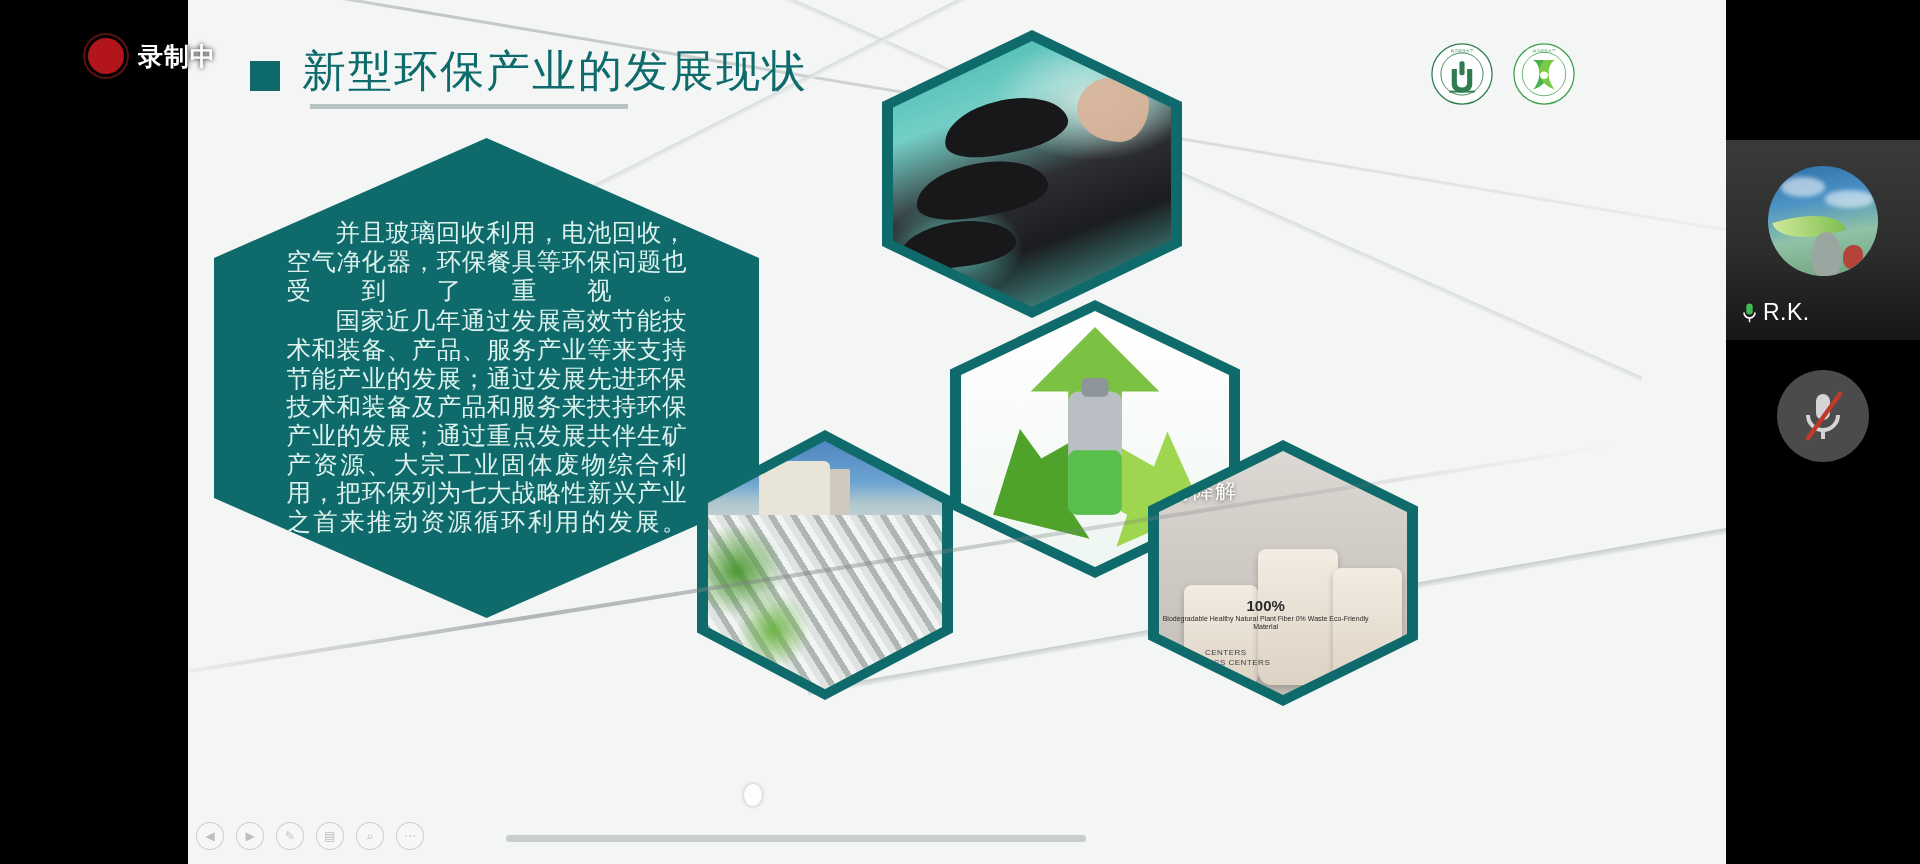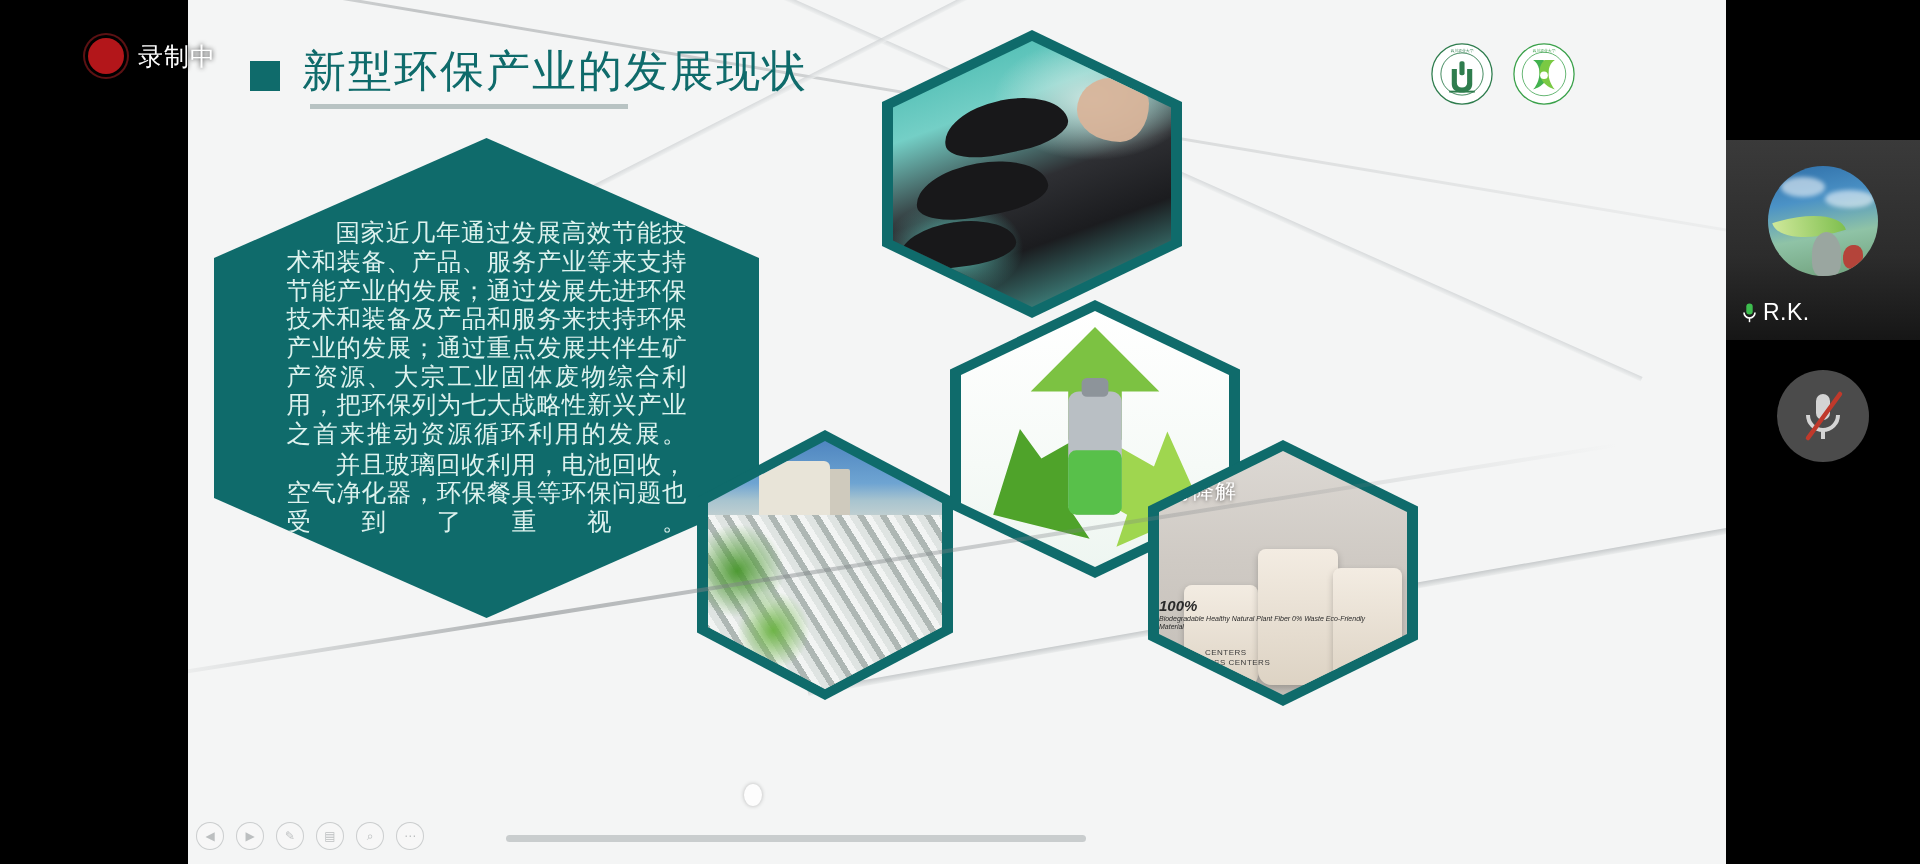--- a/index.html
+++ b/index.html
@@ -6,21 +6,21 @@
   html,body{ width:1920px; height:864px; overflow:hidden; background:#000;
     font-family:"Liberation Sans","DejaVu Sans",sans-serif; }
 
   #app{ position:relative; width:1920px; height:864px; background:#000; }
 
   
   .rec-wrap{ position:absolute; left:88px; top:38px; display:flex; align-items:center; gap:14px; z-index:40; }
   .rec-dot{ width:36px; height:36px; border-radius:50%; background:#b3161a;
             box-shadow:0 0 0 3px #000, 0 0 0 5px #5c1113; }
   .rec-label{ color:#ffffff; font-size:25px; letter-spacing:1px;
-              text-shadow:0 0 5px rgba(0,0,0,.9); font-weight:400; }
+              text-shadow:0 0 5px rgba(0,0,0,.9); font-weight:700; }
 
   
   .stage{ position:absolute; left:188px; top:0; width:1538px; height:864px;
           background:#f4f5f5; overflow:hidden; }
   .stage::before{ 
     content:""; position:absolute; left:-120px; top:110px; width:1900px; height:3px;
     background:linear-gradient(90deg,rgba(0,0,0,0) 0%,rgba(120,125,128,.40) 18%,rgba(120,125,128,.20) 60%,rgba(0,0,0,0) 100%);
     transform:rotate(9.5deg); }
   .stage::after{
     content:""; position:absolute; left:-60px; top:560px; width:1500px; height:4px;
@@ -99,21 +99,21 @@
       filter:blur(.4px); }
   .ph-cups{ background:linear-gradient(180deg,#dcd8d3 0%,#cfcac4 45%,#c3beb7 100%); }
   .ph-cups .cup{ position:absolute; background:linear-gradient(180deg,#f3ece2,#ddd3c4);
       border-radius:8px 8px 14px 14px; box-shadow:0 3px 7px rgba(0,0,0,.22); }
   .ph-cups .c1{ left:10%; top:55%; width:30%; height:42%; }
   .ph-cups .c2{ left:40%; top:40%; width:32%; height:56%; }
   .ph-cups .c3{ left:70%; top:48%; width:28%; height:48%; }
   .cups-label{ position:absolute; left:12px; top:26px; color:#ffffff; font-size:21px;
                text-shadow:0 1px 4px rgba(0,0,0,.55); letter-spacing:1px; }
   .cups-pct{ position:absolute; right:14%; top:60%; color:#2a2a2a; font-size:15px;
-             font-weight:bold; line-height:1.15; text-align:left;font-style:italic; }
+             font-weight:bold; line-height:1.15; text-align:center; }
   .cups-pct small{ display:block; font-size:7px; font-weight:normal; }
   .cups-brand{ position:absolute; left:9%; bottom:11%; color:#3a3a3a; font-size:8px;
                letter-spacing:.5px; text-align:center; line-height:1.25; }
 
   
   .recy{ position:absolute; inset:0; }
 
   
   .cursor{ position:absolute; left:418px; top:118px; width:0; height:0; z-index:30; }
 
@@ -188,22 +188,22 @@
         <path d="M33 28c10 6 12 20 8 32-3 9-8 14-8 14s14-4 20-14c7-12 4-26-4-32z" fill="#43b24f"></path>
         <path d="M67 28c-10 6-12 20-8 32 3 9 8 14 8 14s-14-4-20-14c-7-12-4-26 4-32z" fill="#7ac943"></path>
         <circle cx="50" cy="52" r="6" fill="#ffffff"></circle>
         <text x="50" y="15" font-size="6" fill="#3aa14a" text-anchor="middle">四川农业大学</text>
       </svg>
     </div>
 
     <div class="hex hex-text">
       <div class="clip">
         <div class="body-text">
+          <p>并且玻璃回收利用，电池回收，空气净化器，环保餐具等环保问题也受到了重视。</p>
           <p>国家近几年通过发展高效节能技术和装备、产品、服务产业等来支持节能产业的发展；通过发展先进环保技术和装备及产品和服务来扶持环保产业的发展；通过重点发展共伴生矿产资源、大宗工业固体废物综合利用，把环保列为七大战略性新兴产业之首来推动资源循环利用的发展。</p>
-          <p>并且玻璃回收利用，电池回收，空气净化器，环保餐具等环保问题也受到了重视。</p>
         </div>
       </div>
     </div>
 
     <div class="hex hex-bikes">
       <div class="frame">
           <div class="inner">
         <div class="ph ph-bikes">
           <div class="saddle s1"></div>
               <div class="saddle s2"></div>

